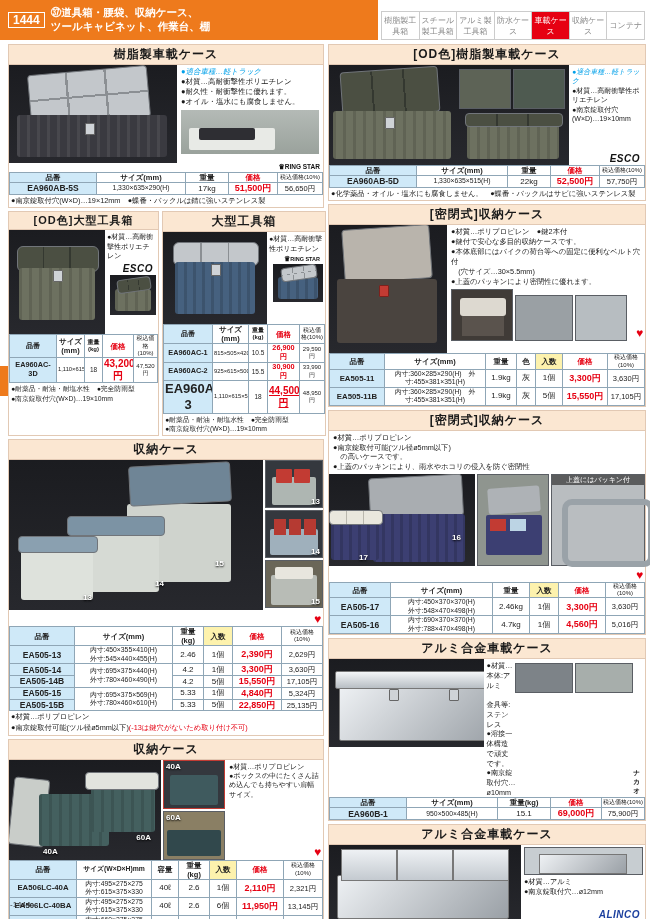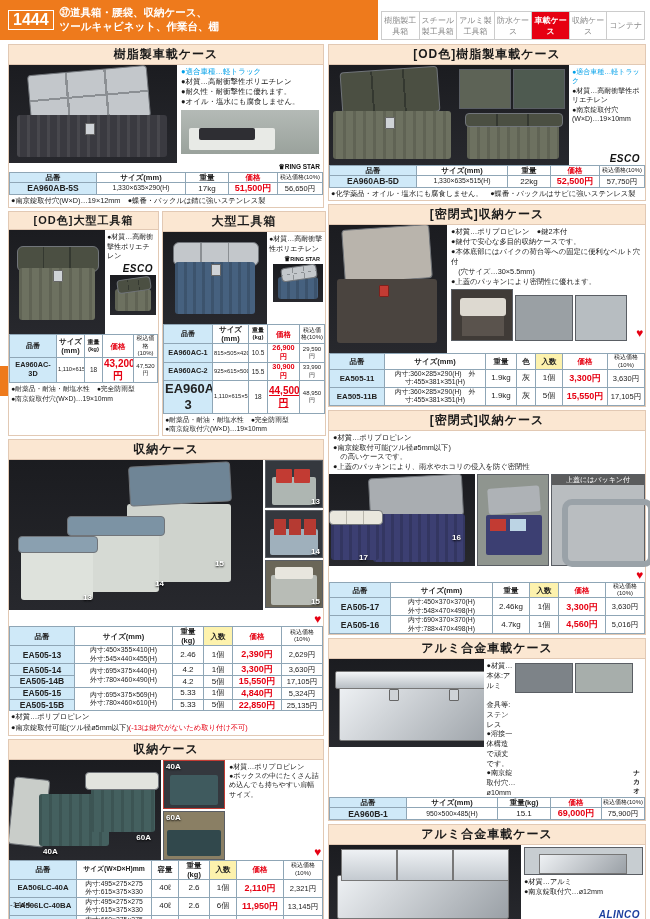--- a/index.html
+++ b/index.html
@@ -1,37 +1,37 @@
 <!DOCTYPE html>
 <html><head>
 <meta charset="utf-8">
 <style>
   html,body{margin:0;padding:0;}
   body{width:650px;height:919px;background:#fff;font-family:"Liberation Sans",sans-serif;color:#222;position:relative;overflow:hidden;}
   .hdr{display:flex;align-items:stretch;height:40px;}
   .banner{background:#ee7a1c;width:378px;display:flex;align-items:center;gap:6px;padding-left:8px;box-sizing:border-box;}
-  .badge{border:1.5px solid #fff;color:#fff;font-weight:bold;font-size:16px;padding:1px 4px;line-height:1;}
+  .badge{border:1.5px solid #fff;color:#fff;font-weight:bold;font-size:12px;padding:1px 4px;line-height:1;}
   .btitle{color:#fff;font-weight:bold;font-size:10.5px;line-height:1.3;}
   .tabwrap{flex:1;display:flex;align-items:flex-end;padding:0 5px 0 3px;}
   .tabbar{display:flex;border:1px solid #ccc;height:27px;flex:1;background:#fff;}
   .tab{flex:1;display:flex;align-items:center;justify-content:center;font-size:8px;color:#8a8a8a;border-right:1px solid #ccc;text-align:center;cursor:pointer;}
   .tab:last-child{border-right:none;}
-  .tab.active{background:#e60012;color:#fff;font-weight:bold;}
+  .tab.active{background:#e60012;color:#fff;font-weight:normal;}
   .cols{display:flex;gap:4px;padding:4px 4px 0 8px;}
   .col{display:flex;flex-direction:column;gap:3px;}
   .col.left{width:316px;}
   .col.right{width:318px;}
   .sec{border:1px solid #e2c9b4;background:#fff;}
   .sec-h{background:#fbe7d2;text-align:center;font-weight:bold;font-size:12px;padding:1px 0;border-bottom:1px solid #e2c9b4;letter-spacing:1px;color:#1a1a1a;}
   .row2{display:flex;gap:3px;}
   .ph{background:linear-gradient(#1b1c20,#27282d);position:relative;overflow:hidden;}
   .ph.light{background:linear-gradient(#b4bab6,#9aa29c);}
   .num{position:absolute;color:#fff;font-size:8px;font-weight:bold;text-shadow:0 1px 2px #000;}
   .bul{font-size:7.5px;line-height:1.35;color:#1a1a1a;}
-  .bul .blue{color:#00a0e9;}
+  .bul .blue{color:#00a0e9;font-style:italic;}
   .brandline{text-align:right;font-size:7px;font-weight:bold;padding:0 3px 1px 0;color:#111;}
   .esco{font-style:italic;font-weight:bold;font-size:10px;letter-spacing:.5px;}
   .alinco{font-style:italic;font-weight:bold;font-size:10px;color:#1b3f9e;letter-spacing:.5px;}
   .rstar{font-size:6.5px;font-weight:bold;}
   .crown{font-size:7px;}
   .heart{color:#e60012;font-size:12px;line-height:1;}
   table.tbl{border-collapse:collapse;width:100%;font-size:8px;table-layout:fixed;}
   .tbl th,.tbl td{border:1px solid #8fa6b6;padding:0 1px;text-align:center;line-height:1.2;overflow:hidden;}
   .tbl th{background:#fff;font-weight:bold;font-size:7.5px;}
   th.h-part{background:#cfe9f8;}

